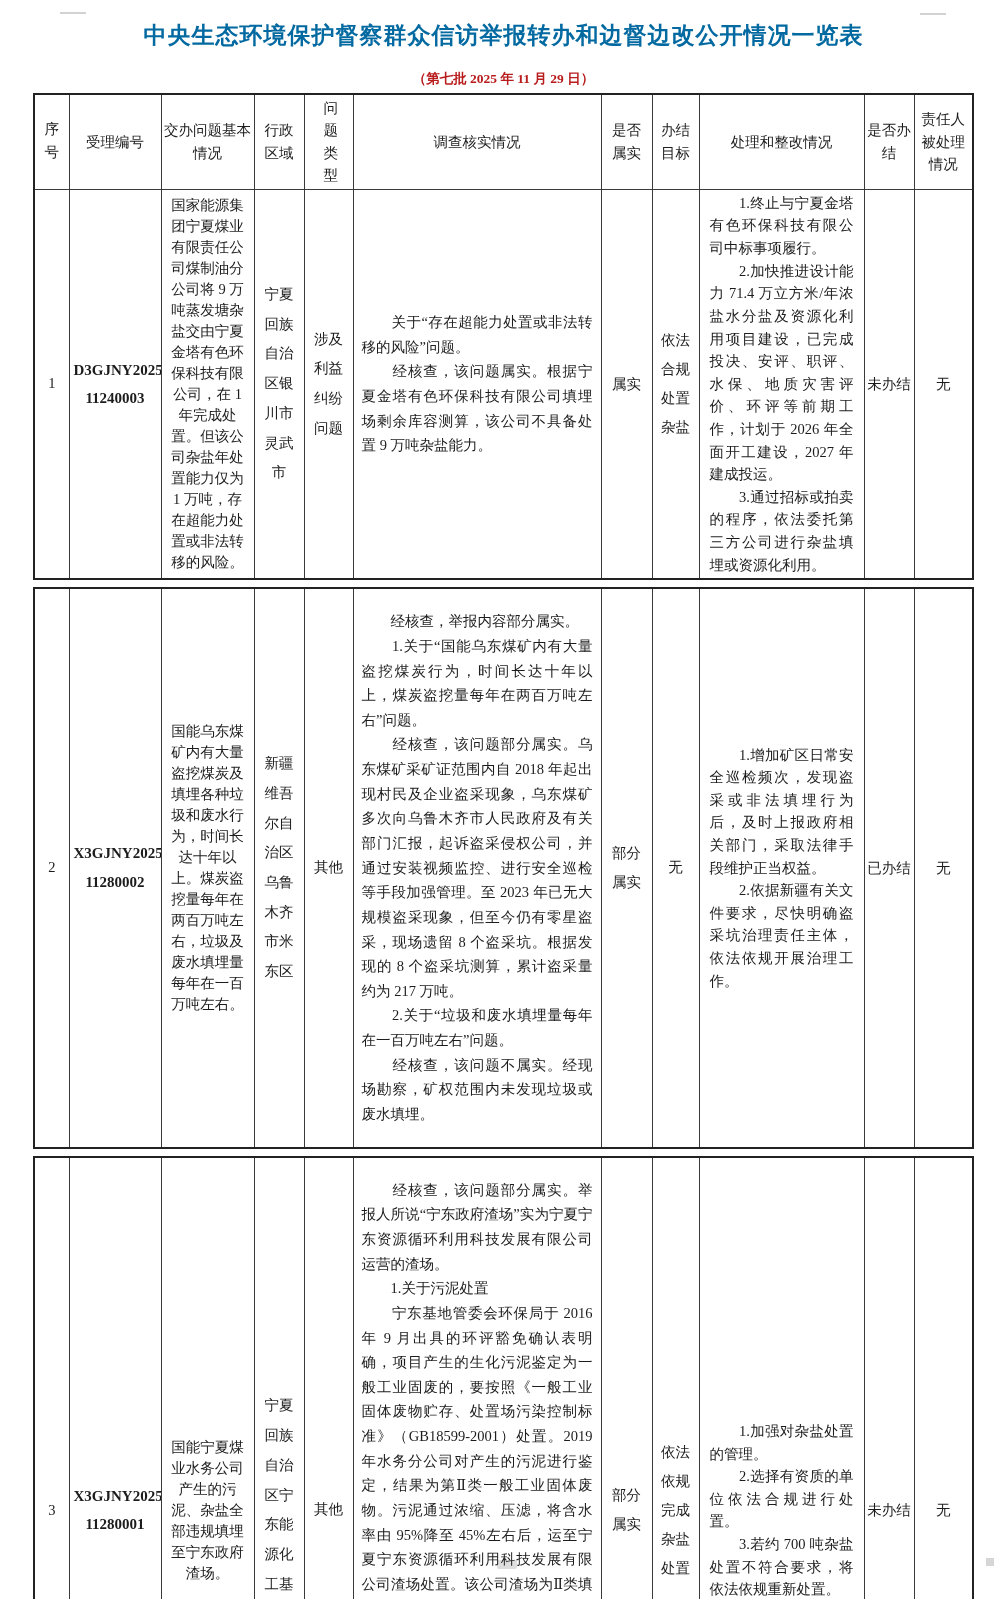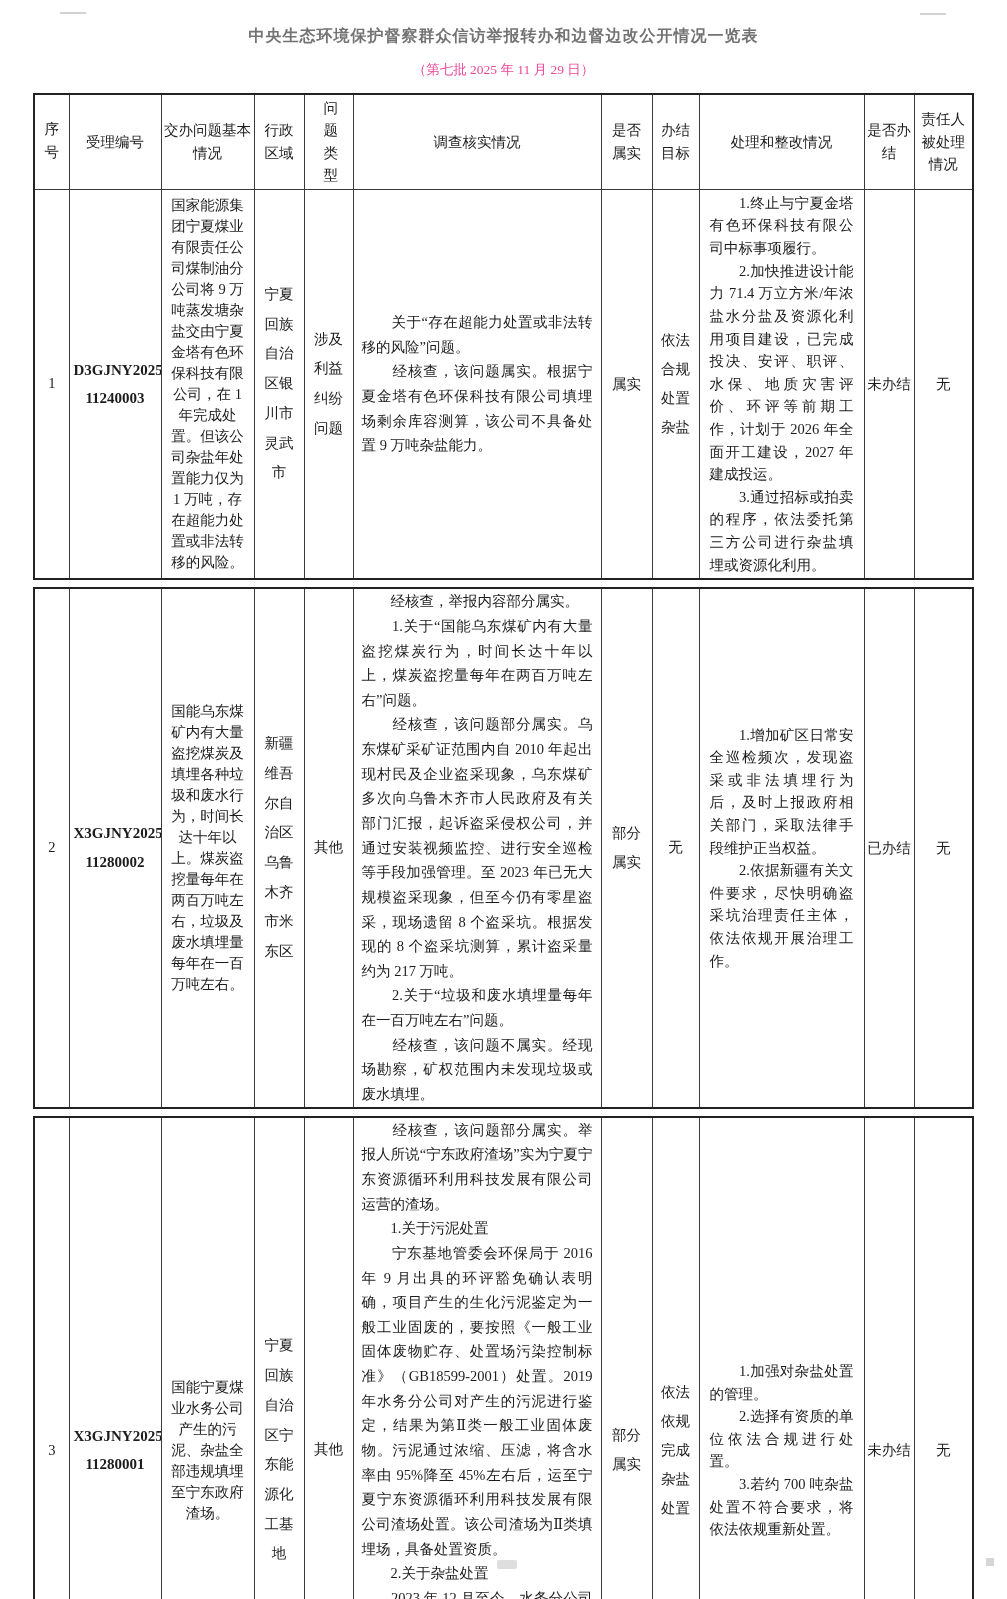--- a/index.html
+++ b/index.html
@@ -11,29 +11,29 @@
     font-family:"Liberation Serif","DejaVu Serif",serif;
     overflow:hidden;
   }
   .scan-dash{position:absolute;height:2px;background:#d2d2d2;}
   .dash-left{top:12px;left:60px;width:26px;}
   .dash-right{top:13px;left:920px;width:26px;}
   .smudge-bottom{position:absolute;top:1560px;left:497px;width:20px;height:9px;background:#dedede;border-radius:2px;}
   .tick-bottom-right{position:absolute;top:1558px;left:986px;width:8px;height:8px;background:#d6d6d6;}
 
   .title{
-    position:absolute;top:26px;left:0;width:100%;
+    position:absolute;top:20px;left:0;width:100%;
     margin:0;text-align:center;
     font-family:"Liberation Sans","DejaVu Sans",sans-serif;
-    font-weight:700;font-size:16px;letter-spacing:1px;
-    color:#737373;
+    font-weight:700;font-size:23px;letter-spacing:1px;
+    color:#0369a1;
   }
   .subtitle{
-    position:absolute;top:61px;left:0;width:100%;
-    text-align:center;font-size:13.5px;color:#ec4899;
+    position:absolute;top:70px;left:0;width:100%;
+    text-align:center;font-size:13.5px;color:#b91c1c;font-weight:bold;
   }
 
   .tables{position:absolute;top:93px;left:33px;width:939px;}
   table{
     border-collapse:collapse;table-layout:fixed;width:939px;
     border:2px solid #222;
   }
   .tbl{margin-bottom:7px;}
   th,td{
     border:1px solid #3a3a3a;
@@ -53,21 +53,21 @@
   tr.r-head{height:75px;}
   tr.r1{height:362px;}
   tr.r2{height:505px;}
   tr.r3{height:518px;}
 
   .c-seq{text-align:center;line-height:1.6;padding:0 10px;}
   .c-case{text-align:center;white-space:pre-line;font-weight:700;font-size:15px;line-height:1.9;padding:0 4px;margin-left:11px;}
   .c-problem{text-align:center;line-height:1.45;padding:0 6px;}
   .c-region{text-align:center;line-height:2.05;padding:0 9px;}
   .c-type{text-align:center;line-height:2.05;padding:0 8px;}
-  .c-verif{text-align:justify;text-justify:inter-character;white-space:pre-line;line-height:1.7;padding:0 8px;}
+  .c-verif{text-align:justify;text-justify:inter-character;white-space:pre-line;line-height:1.7;padding:20px 8px;}
   .c-istrue{text-align:center;line-height:2.0;padding:10px 9px;}
   .c-goal{text-align:center;line-height:2.0;padding:12px 7px;}
   .c-rect{text-align:justify;text-justify:inter-character;white-space:pre-line;line-height:1.56;padding:2px 10px;}
   .c-isclosed{text-align:center;line-height:1.8;padding:0 2px;}
   .c-account{text-align:center;line-height:1.8;padding:0 5px;}
 </style>
 </head>
 <body>
 
 <div class="page">
@@ -147,21 +147,21 @@
       <tbody>
           <tr class="r2">
         <td class="c-seq">2</td>
         <td class="c-case">X3GJNY2025
 11280002</td>
         <td class="c-problem">国能乌东煤矿内有大量盗挖煤炭及填埋各种垃圾和废水行为，时间长达十年以上。煤炭盗挖量每年在两百万吨左右，垃圾及废水填埋量每年在一百万吨左右。</td>
         <td class="c-region">新疆维吾尔自治区乌鲁木齐市米东区</td>
         <td class="c-type">其他</td>
         <td class="c-verif">　　经核查，举报内容部分属实。
 　　1.关于“国能乌东煤矿内有大量盗挖煤炭行为，时间长达十年以上，煤炭盗挖量每年在两百万吨左右”问题。
-　　经核查，该问题部分属实。乌东煤矿采矿证范围内自 2010 年起出现村民及企业盗采现象，乌东煤矿多次向乌鲁木齐市人民政府及有关部门汇报，起诉盗采侵权公司，并通过安装视频监控、进行安全巡检等手段加强管理。至 2023 年已无大规模盗采现象，但至今仍有零星盗采，现场遗留 8 个盗采坑。根据发现的 8 个盗采坑测算，累计盗采量约为 217 万吨。
+　　经核查，该问题部分属实。乌东煤矿采矿证范围内自 2018 年起出现村民及企业盗采现象，乌东煤矿多次向乌鲁木齐市人民政府及有关部门汇报，起诉盗采侵权公司，并通过安装视频监控、进行安全巡检等手段加强管理。至 2023 年已无大规模盗采现象，但至今仍有零星盗采，现场遗留 8 个盗采坑。根据发现的 8 个盗采坑测算，累计盗采量约为 217 万吨。
 　　2.关于“垃圾和废水填埋量每年在一百万吨左右”问题。
 　　经核查，该问题不属实。经现场勘察，矿权范围内未发现垃圾或废水填埋。</td>
         <td class="c-istrue">部分属实</td>
         <td class="c-goal">无</td>
         <td class="c-rect">　　1.增加矿区日常安全巡检频次，发现盗采或非法填埋行为后，及时上报政府相关部门，采取法律手段维护正当权益。
 　　2.依据新疆有关文件要求，尽快明确盗采坑治理责任主体，依法依规开展治理工作。</td>
         <td class="c-isclosed">已办结</td>
         <td class="c-account">无</td>
       </tr>
     </tbody>

